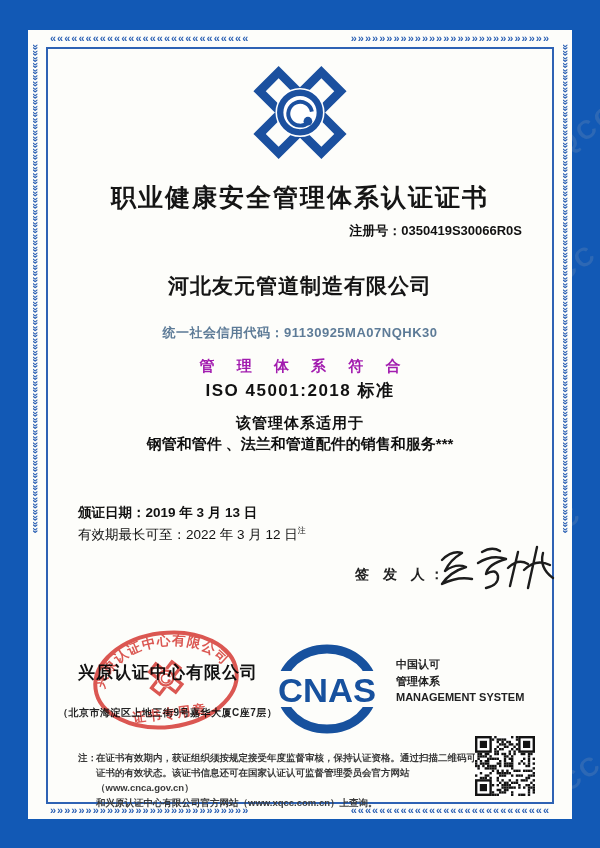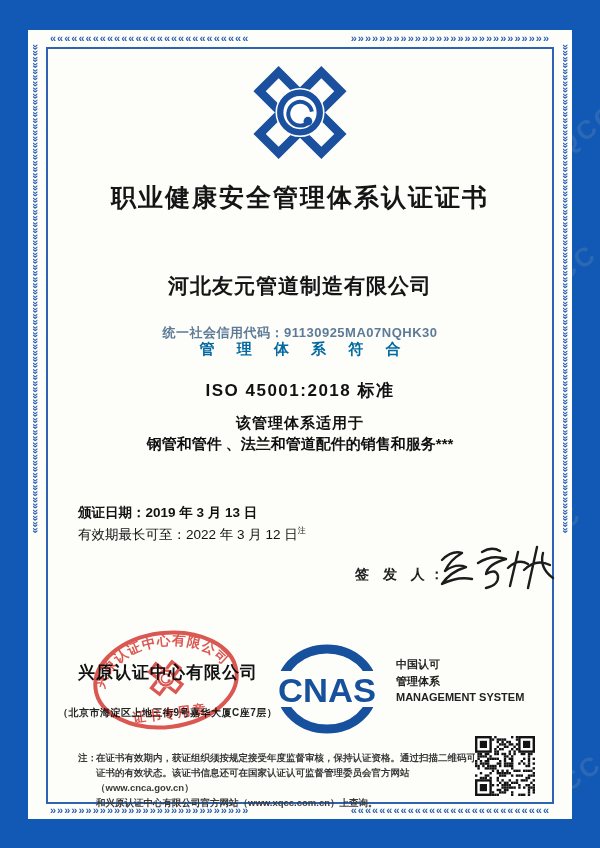--- a/index.html
+++ b/index.html
@@ -25,21 +25,21 @@
   .content{position:absolute;inset:0;z-index:2;}
   .abs{position:absolute;}
   .ctr{left:0;right:0;text-align:center;}
   .logo{left:224px;top:35px;width:96px;height:95px;color:#1b509f;}
   .title{top:151px;font-size:25px;font-weight:bold;color:#151515;letter-spacing:2px;}
   .reg{top:192px;right:50px;font-size:13px;font-weight:bold;color:#111;}
   .certify{top:221px;font-size:15px;font-weight:bold;color:#222;letter-spacing:14px;text-indent:14px;}
   .company{top:242px;font-size:21px;font-weight:bold;color:#151515;letter-spacing:1px;}
   .addr{top:276px;font-size:13px;color:#5d7b97;letter-spacing:1px;font-weight:bold;}
   .credit{top:294px;font-size:13px;color:#5d7b97;letter-spacing:.5px;font-weight:bold;}
-  .conform{top:310px;font-size:15px;font-weight:bold;color:#0369a1;letter-spacing:9px;text-indent:9px;}
+  .conform{top:327px;font-size:15px;font-weight:bold;color:#a21caf;letter-spacing:9px;text-indent:9px;}
   .standard{top:349px;font-size:17px;font-weight:bold;color:#111;letter-spacing:1.5px;}
   .scope-intro{top:384px;font-size:15px;font-weight:bold;color:#111;letter-spacing:1px;}
   .scope{top:405px;font-size:15px;font-weight:bold;color:#111;}
   .sites{top:428px;font-size:12.5px;font-weight:bold;color:#111;}
   .d-issue{left:50px;top:474px;font-size:13.5px;font-weight:bold;color:#111;}
   .d-valid{left:50px;top:495px;font-size:13.5px;font-weight:normal;color:#111;}
   .sup{font-size:8px;vertical-align:super;}
   .signer{left:327px;top:536px;font-size:14px;font-weight:bold;color:#222;letter-spacing:5px;}
   .signature{left:408px;top:508px;width:125px;height:62px;}
   .issuer{left:50px;top:631px;font-size:17px;font-weight:bold;color:#111;letter-spacing:1px;}
@@ -113,20 +113,21 @@
     <div class="chev chev-v chev-right">»»»»»»»»»»»»»»»»»»»»»»»»»»»»»»»»»»»»»»»»»»»»»»»»»»»»»»»»»»»»»»»»»»»»»»»»»»»»»»»»</div>
     <div class="inner-line"></div>
 
     <div class="content">
       <svg class="abs logo">
         <use href="#xlogo" width="96" height="95"></use>
       </svg>
 
       <div class="abs ctr title">职业健康安全管理体系认证证书</div>
 
+      <div class="abs reg"><span>注册号：</span><span>0350419S30066R0S</span></div>
 
       <div class="abs ctr company">河北友元管道制造有限公司</div>
       <div class="abs ctr credit">统一社会信用代码：91130925MA07NQHK30</div>
 
       <div class="abs ctr conform">管 理 体 系 符 合</div>
       <div class="abs ctr standard">ISO 45001:2018 标准</div>
 
       <div class="abs ctr scope-intro">该管理体系适用于</div>
       <div class="abs ctr scope">钢管和管件 、法兰和管道配件的销售和服务***</div>
 

